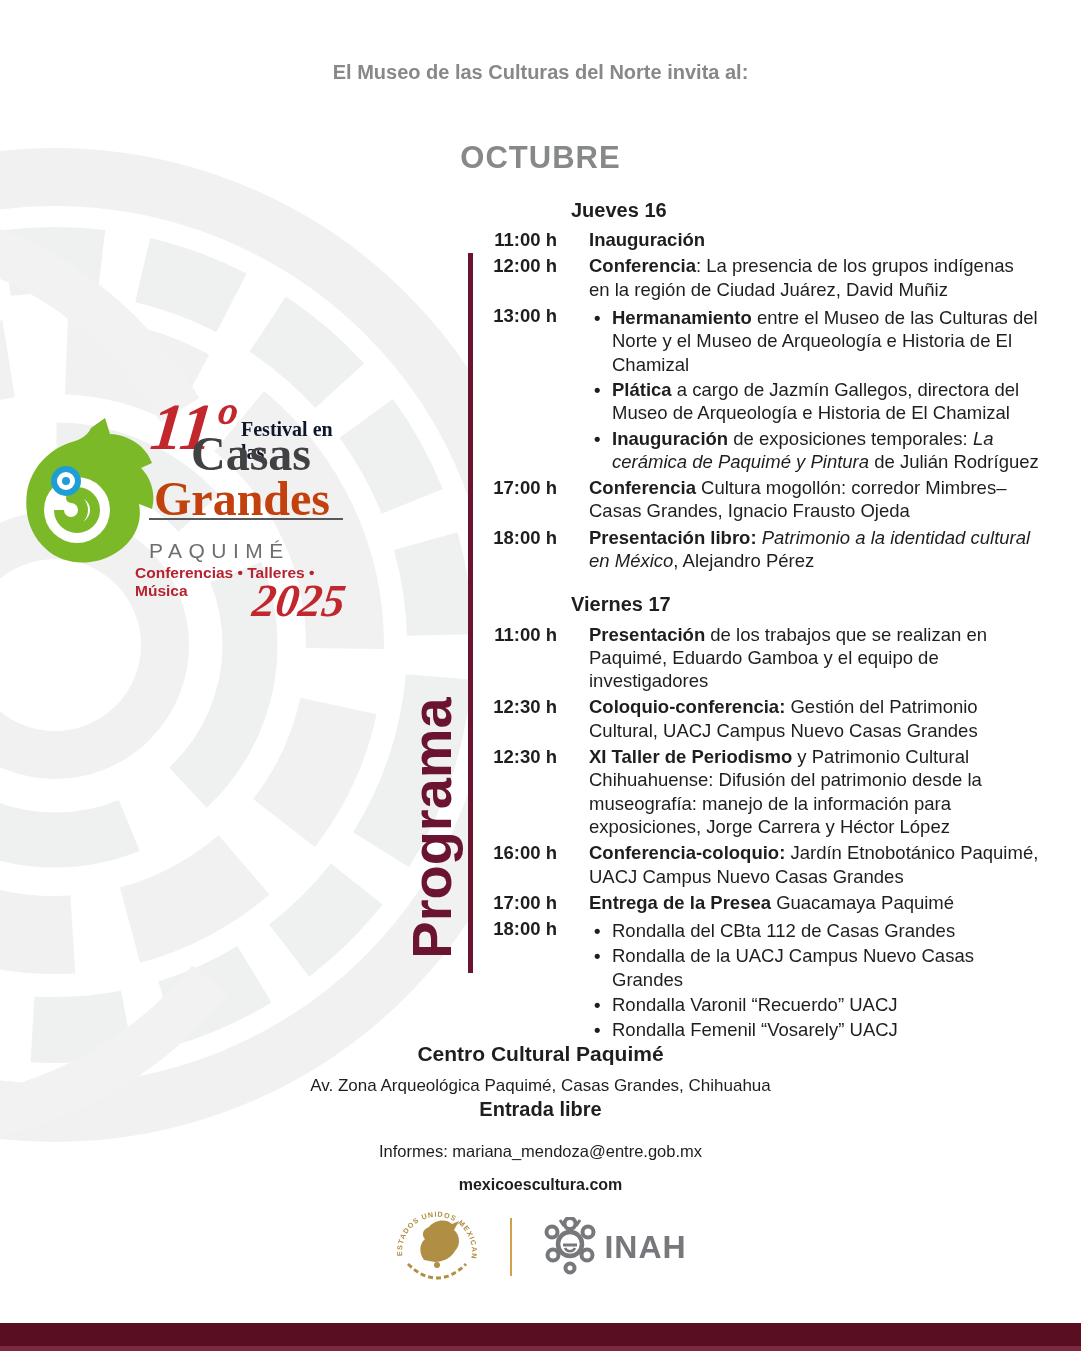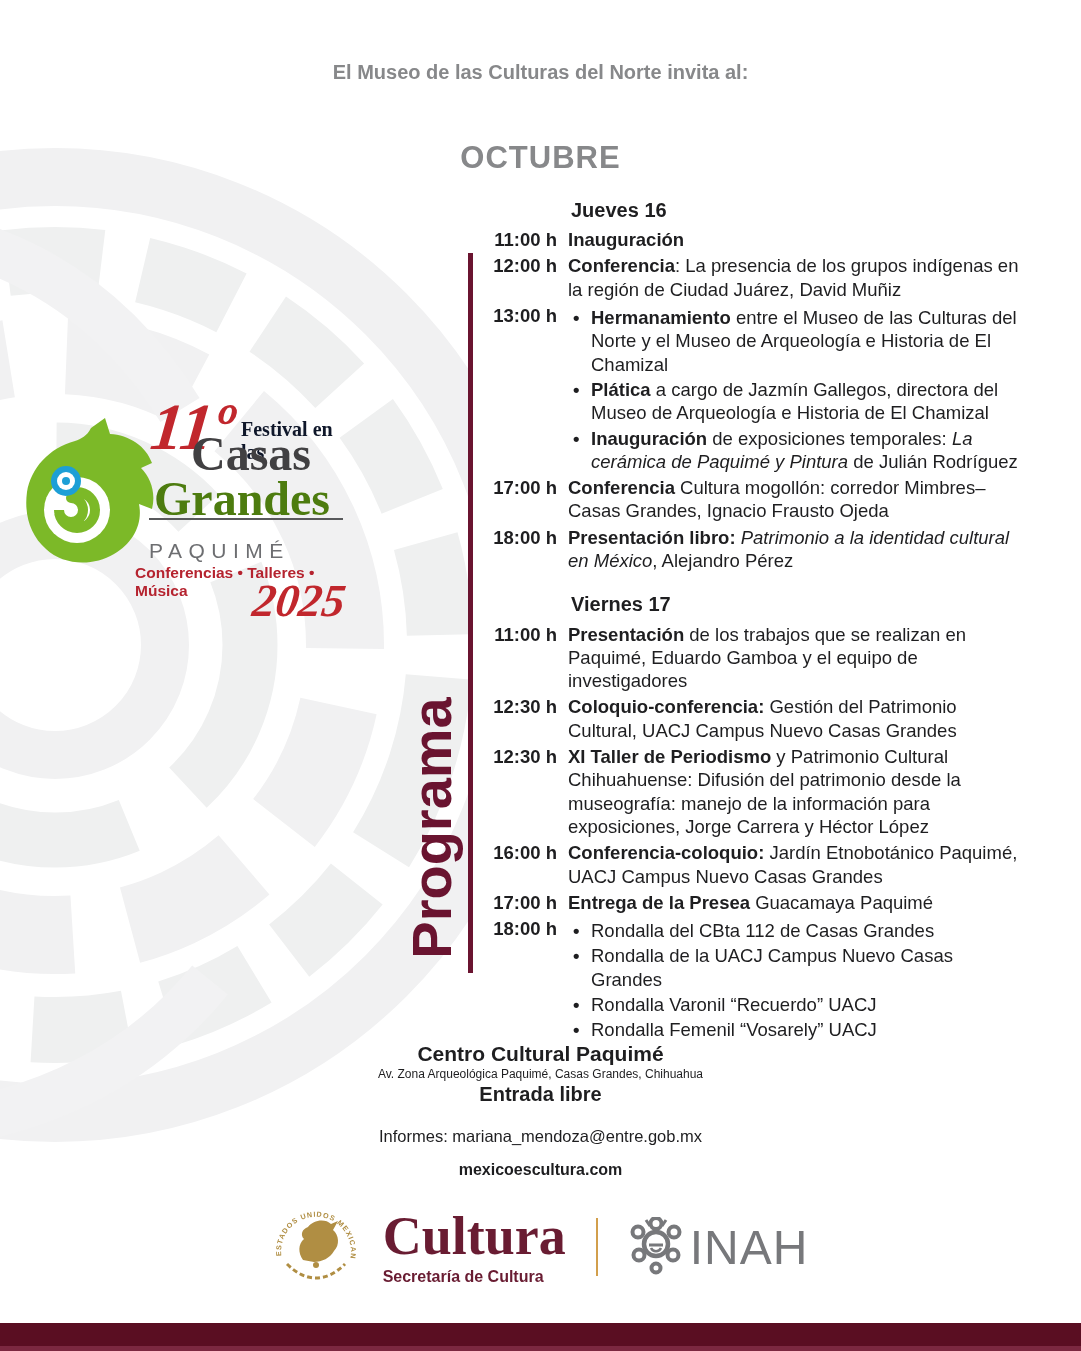--- a/index.html
+++ b/index.html
@@ -20,21 +20,21 @@
   .month  { position:absolute; top:140px; left:0; width:100%; text-align:center;
             font-size:31px; font-weight:bold; color:#87888a; letter-spacing:1px; z-index:2; }
 
   
   .schedule { position:absolute; left:473px; top:198px; width:566px;
               font-size:18.5px; line-height:1.26; z-index:2; }
   .day + .day { margin-top:20px; }
   .day-title { font-weight:bold; font-size:20px; margin-left:98px; margin-bottom:5px; }
   .event { display:flex; margin-top:3px; }
   .time  { width:84px; flex:none; text-align:right; font-weight:bold; }
-  .ebody { margin-left:11px; width:454px; }
+  .ebody { margin-left:32px; width:454px; }
   .bullets { padding-left:5px; }
   .bullet { display:flex; margin-top:2px; }
   .dot   { width:18px; flex:none; font-weight:bold; }
   .btext { flex:1; }
   .b { font-weight:bold; }
   .i { font-style:italic; }
 
   
   .timeline { position:absolute; left:468px; top:253px; width:5px; height:720px;
               background:#6a1430; z-index:2; }
@@ -49,52 +49,52 @@
   .logo { position:absolute; left:25px; top:398px; width:335px; height:240px; z-index:2; }
   .logo .bird { position:absolute; left:0; top:20px; width:132px; height:148px; }
   .logo .num  { position:absolute; left:126px; top:-4px; font-family:"Liberation Serif",serif;
                 font-style:italic; font-weight:bold; font-size:66px; color:#c1272d;
                 transform:skewX(-6deg); line-height:1; }
   .logo .fest { position:absolute; left:216px; top:20px; font-family:"Liberation Serif",serif;
                 font-weight:bold; font-size:20px; color:#0f172a; }
   .logo .t1   { position:absolute; left:166px; top:32px; font-family:"Liberation Serif",serif;
                 font-weight:bold; font-size:48px; color:#414042; line-height:1; }
   .logo .t2   { position:absolute; left:129px; top:77px; font-family:"Liberation Serif",serif;
-                font-weight:bold; font-size:48px; color:#4d7c0f; line-height:1; }
+                font-weight:bold; font-size:48px; color:#c2410c; line-height:1; }
   .logo .rule { position:absolute; left:124px; top:120px; width:194px; height:2px; background:#58595b; }
   .logo .zone { position:absolute; left:124px; top:125px; font-size:16px; color:#939598;
                 letter-spacing:2.5px; }
   .logo .site { position:absolute; left:124px; top:141px; font-size:21px; font-weight:normal;
                 color:#6d6e71; letter-spacing:6.5px; }
   .logo .tag  { position:absolute; left:110px; top:166px; font-size:15.5px; font-weight:bold;
                 color:#b5232f; }
   .logo .year { position:absolute; left:228px; top:180px; font-family:"Liberation Serif",serif;
                 font-style:italic; font-weight:bold; font-size:46px; color:#c1272d;
                 transform:skewX(-8deg); line-height:1; }
 
   
   .venue-block { position:absolute; top:1042px; left:0; width:100%; text-align:center; z-index:2; }
   .venue     { font-size:21px; font-weight:bold; }
-  .address   { font-size:12px; margin-top:1px; }
+  .address   { font-size:17px; margin-top:10px; }
   .admission { font-size:20px; font-weight:bold; margin-top:2px; }
   .contact   { font-size:16.5px; margin-top:21px; }
   .website   { font-size:16px; font-weight:bold; margin-top:15px; }
 
   
   .brand-footer { position:absolute; top:1204px; left:0; width:100%;
                   display:flex; justify-content:center; align-items:center; z-index:2; }
   .emblem { width:86px; height:86px; flex:none; }
   .cultura-block { margin-left:24px; }
   .cultura-word { font-family:"Liberation Serif",serif; font-weight:bold; color:#691c32;
                   font-size:54px; line-height:1; }
   .cultura-sub  { font-size:16px; font-weight:bold; color:#691c32; margin-top:5px; }
   .divider { width:2px; height:58px; background:#d29f4c; margin:0 30px; flex:none; }
   .inah-block { display:flex; align-items:center; }
   .inah-glyph { width:56px; height:60px; flex:none; }
-  .inah-word  { font-size:48px; font-weight:normal; color:#77787b; letter-spacing:1px; margin-left:6px; }
+  .inah-word  { font-size:32px; font-weight:bold; color:#77787b; letter-spacing:1px; margin-left:6px; }
 
   
   .bottom-bar       { position:absolute; bottom:5px; left:0; width:100%; height:23px; background:#5a0e22; z-index:3; }
   .bottom-bar-light { position:absolute; bottom:0; left:0; width:100%; height:5px; background:#7b2840; z-index:3; }
 </style>
 </head>
 <body>
 
 <div class="watermark">
   <svg width="470" height="1265" viewBox="0 0 470 1265">
@@ -253,24 +253,20 @@
     <defs>
         <path id="arcTop" d="M9,56 A35,35 0 1 1 77,56"></path>
       </defs>
     <text font-size="7.2" fill="#b08e43" font-weight="bold" letter-spacing="1">
       <textPath href="#arcTop" startOffset="4">ESTADOS UNIDOS MEXICANOS</textPath>
     </text>
     <path d="M14,60 Q28,74 43,74 Q58,74 72,60" fill="none" stroke="#b08e43" stroke-width="3" stroke-dasharray="5 3"></path>
     <path d="M30,56 C25,49 25,40 31,35 C27,31 29,25 35,23 C40,16 52,14 58,20 L65,17 L60,26 C66,31 67,41 61,47 C57,54 49,58 41,58 Z" fill="#b08e43"></path>
     <circle cx="43" cy="61" r="3" fill="#b08e43"></circle>
   </svg>
-  <div class="cultura-block">
-    <div class="cultura-word">Cultura</div>
-    <div class="cultura-sub">Secretaría de Cultura</div>
-  </div>
   <div class="divider"></div>
   <div class="inah-block">
     <svg class="inah-glyph" viewBox="0 0 56 60">
       <g fill="none" stroke="#77787b">
         <circle cx="28" cy="27" r="12" stroke-width="4.5"></circle>
         <line x1="21" y1="28" x2="35" y2="28" stroke-width="3"></line>
         <path d="M23,31 a5.5,5.5 0 0 0 10,0" stroke-width="2.5"></path>
         <circle cx="28" cy="6.5" r="5.5" stroke-width="4"></circle>
         <circle cx="10" cy="15" r="5.5" stroke-width="4"></circle>
         <circle cx="46" cy="15" r="5.5" stroke-width="4"></circle>

